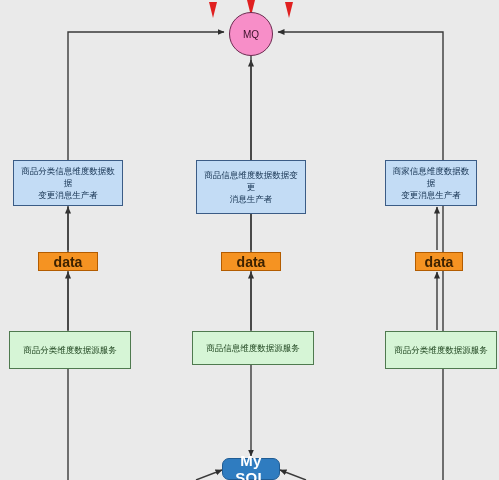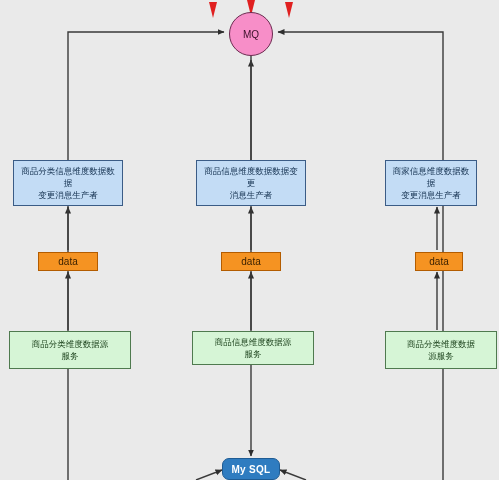--- a/index.html
+++ b/index.html
@@ -42,52 +42,52 @@
     font-size: 8.5px;
     line-height: 12px;
     padding: 2px 4px;
   }
 
   
   .data-box {
     background: #f59322;
     border: 1px solid #b35c00;
     color: #3d2200;
-    font-size: 10px;
-    font-weight: normal;
+    font-size: 14px;
+    font-weight: bold;
   }
 
   
   .datasource {
     background: #d6f5d6;
     border: 1px solid #4f7a4f;
     color: #173d17;
     font-size: 8.5px;
     line-height: 12px;
-    padding: 2px 20px;
+    padding: 2px 7px;
   }
 
   
   .mq {
     width: 44px;
     height: 44px;
     border-radius: 50%;
     background: #f78ec8;
     border: 1.5px solid #6b2b50;
     color: #3a1028;
     font-size: 10px;
   }
 
   
   .mysql {
     background: #2f7cc0;
     border: 1px solid #1f5c94;
     border-radius: 7px;
     color: #ffffff;
-    font-size: 10px;
+    font-size: 15px;
     font-weight: bold;
     letter-spacing: 0.3px;
   }
 
   .node-label {
     display: block;
     white-space: pre-line;
     pointer-events: none;
   }
 </style>
@@ -138,21 +138,21 @@
 
   <div class="node mq" style="left:229px; top:12px;">
     <span class="node-label">MQ</span>
   </div>
 
   <div class="node producer" style="left:13px; top:160px; width:110px; height:46px;">
     <span class="node-label">商品分类信息维度数据数据
 变更消息生产者</span>
   </div>
 
-  <div class="node producer" style="left:196px; top:160px; width:110px; height:46px;">
+  <div class="node producer" style="left:196px; top:160px; width:110px; height:54px;">
     <span class="node-label">商品信息维度数据数据变更
 消息生产者</span>
   </div>
 
   <div class="node producer" style="left:385px; top:160px; width:92px; height:46px;">
     <span class="node-label">商家信息维度数据数据
 变更消息生产者</span>
   </div>
 
   <div class="node data-box" style="left:38px; top:252px; width:60px; height:19px;">

